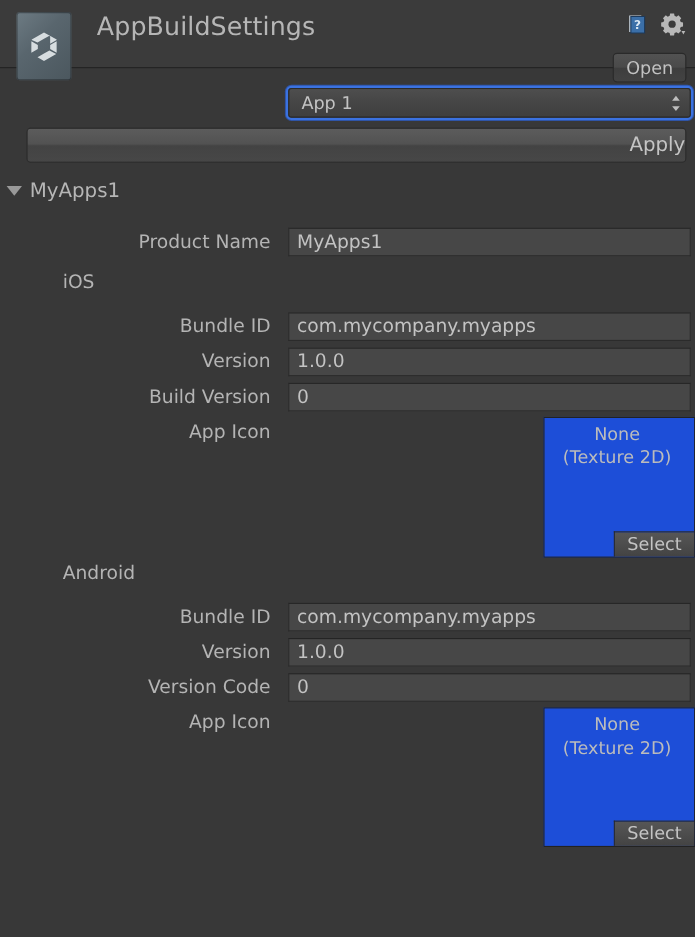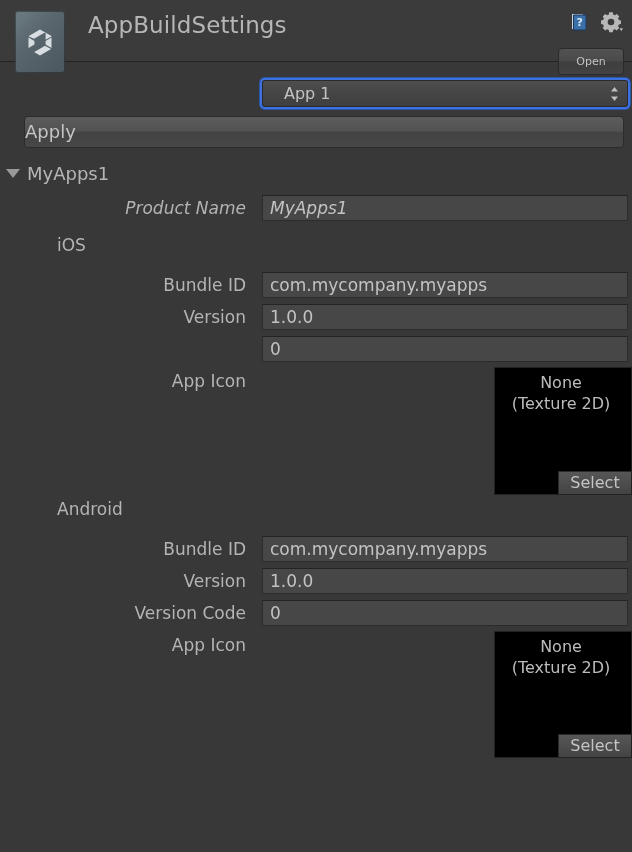--- a/index.html
+++ b/index.html
@@ -71,21 +71,21 @@
     position: absolute;
     right: 8px;
     top: 48px;
     min-width: 66px;
     height: 27px;
     padding: 0 11px;
     border: 1px solid #2a2a2a;
     border-radius: 4px;
     background: linear-gradient(to bottom, #525252 0%, #4a4a4a 48%, #3e3e3e 52%, #434343 100%);
     color: #c2c2c2;
-    font-size: 11px;
+    font-size: 16px;
     line-height: 25px;
     text-align: center;
     box-sizing: border-box;
     cursor: pointer;
   }
 
   
   .inspector-body {
     position: relative;
     padding: 0;
@@ -116,21 +116,21 @@
     height: 27px;
     box-sizing: border-box;
     border-radius: 3px;
     background: linear-gradient(to bottom, #4e4e4e 0%, #454545 50%, #3f3f3f 100%);
     border: 1px solid #2b2b2b;
     box-shadow: 0 0 0 2px #3b72e0, 0 0 0 3px #2f55a8;
     cursor: pointer;
   }
   .popup-field .popup-value {
     position: absolute;
-    left: 21px;
+    left: 11px;
     top: 0;
     line-height: 25px;
     font-size: 16px;
     color: #c3c3c3;
     white-space: nowrap;
   }
   .popup-arrows {
     position: absolute;
     right: 8px;
     top: 5px;
@@ -143,21 +143,21 @@
     position: absolute;
     left: 24px;
     right: 8px;
     height: 32px;
     border: 1px solid #2c2c2c;
     border-radius: 4px;
     background: linear-gradient(to bottom, #5c5c5c 0%, #525252 46%, #434343 52%, #474747 100%);
     color: #c4c4c4;
     font-size: 18px;
     line-height: 30px;
-    text-align: left;
+    text-align: right;
     box-sizing: border-box;
     cursor: pointer;
   }
 
   
   .foldout {
     position: absolute;
     left: 6px;
     display: flex;
     align-items: center;
@@ -206,21 +206,21 @@
     font-size: 17px;
     color: #c3c3c3;
     white-space: nowrap;
   }
 
   
   .object-field {
     position: absolute;
     width: 138px;
     box-sizing: border-box;
-    background: #000000;
+    background: #1d4ed8;
     border: 1px solid #222222;
     cursor: pointer;
   }
   .object-field .obj-text {
     position: absolute;
     top: 4px;
     left: 0;
     right: 4px;
     text-align: center;
     font-size: 16px;
@@ -303,21 +303,21 @@
     <div class="apply-button" style="top:0;">Apply</div>
   </div>
 
   <div style="position:relative;height:30px;margin-top:4px;">
     <div class="foldout" style="top:0;">
       <span class="foldout-arrow"></span>
       <span class="foldout-label">MyApps1</span>
     </div>
   </div>
 
-  <div class="row" style="margin-top:3px;font-style:italic;">
+  <div class="row" style="margin-top:15px;">
     <div class="row-label">Product Name</div>
     <div class="text-field" style="top:2px;">
       <span class="tf-value">MyApps1</span>
     </div>
   </div>
 
   <div style="position:relative;height:35px;margin-top:10px;">
     <div class="section-header" style="top:0;">iOS</div>
   </div>
 
@@ -329,20 +329,21 @@
   </div>
 
   <div class="row">
     <div class="row-label">Version</div>
     <div class="text-field" style="top:2px;">
       <span class="tf-value">1.0.0</span>
     </div>
   </div>
 
   <div class="row">
+    <div class="row-label">Build Version</div>
     <div class="text-field" style="top:2px;">
       <span class="tf-value">0</span>
     </div>
   </div>
 
   <div style="position:relative;height:133px;">
     <div class="row-label" style="left:-158px; width:404px; top:0;">App Icon</div>
     <div class="object-field" style="left:494px; top:1px; height:128px;">
       <div class="obj-text">
         <div>None</div>

